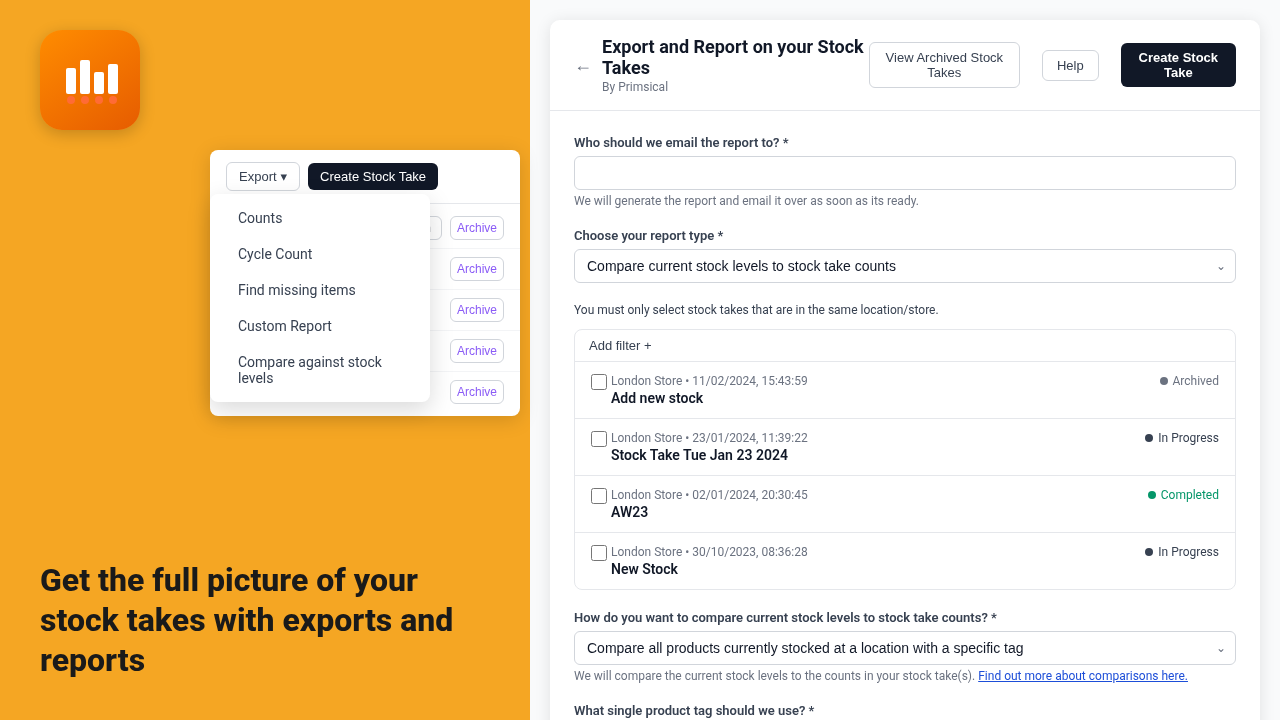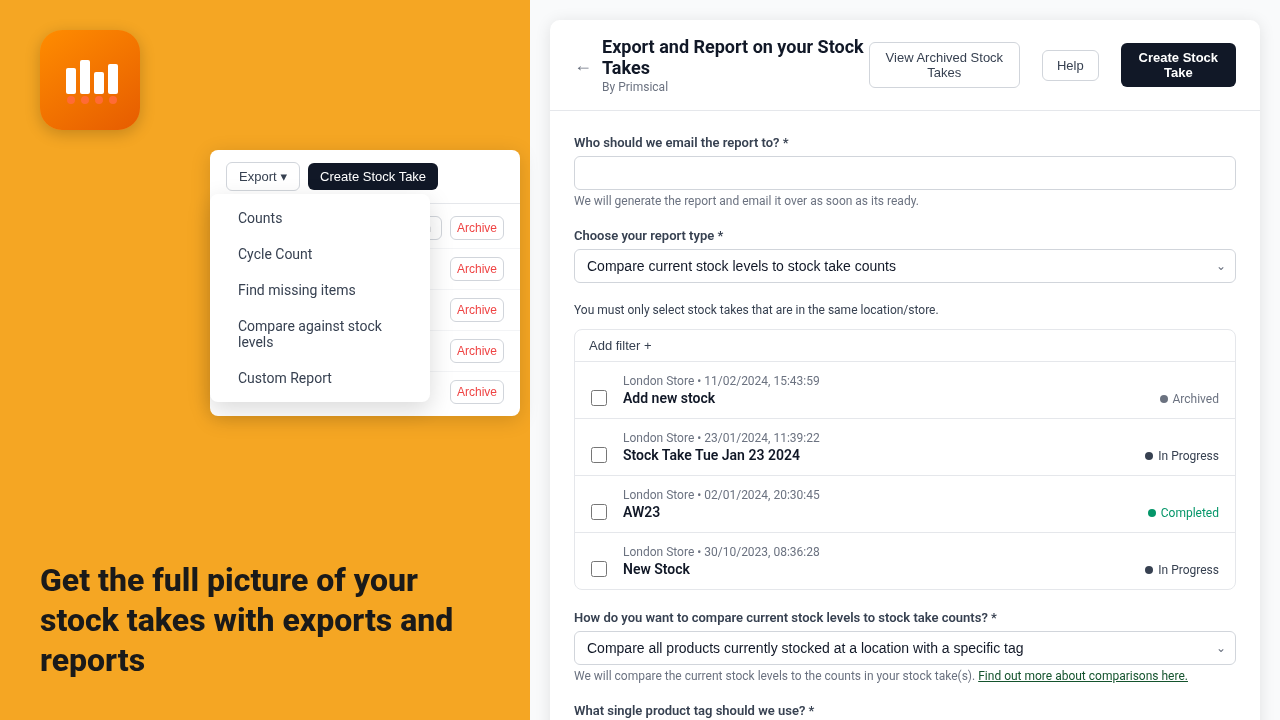--- a/index.html
+++ b/index.html
@@ -119,21 +119,21 @@
       margin-right: 4px;
     }
 
     .btn-archive {
       background: white;
       border: 1px solid #d1d5db;
       border-radius: 6px;
       padding: 4px 6px;
       font-size: 12px;
       cursor: pointer;
-      color: #ef4444;
+      color: #8b5cf6;
     }
 
     
     .dropdown-menu {
       position: absolute;
       top: 44px;
       left: 0;
       width: 220px;
       background: white;
       border-radius: 8px;
@@ -349,24 +349,24 @@
       cursor: pointer;
       background: none;
       border: none;
       display: flex;
       align-items: center;
       gap: 4px;
     }
 
     .stock-take-item {
       display: flex;
-      align-items: flex-end;
+      align-items: flex-start;
       padding: 12px 16px;
       border-bottom: 1px solid #e5e7eb;
-      gap: 16px;
+      gap: 4px;
     }
 
     .stock-take-item:last-child {
       border-bottom: none;
     }
 
     .item-checkbox {
       width: 16px;
       height: 16px;
       border: 1.5px solid #d1d5db;
@@ -406,21 +406,21 @@
     }
 
     .status-archived { color: #6b7280; }
     .dot-archived { background: #6b7280; }
     .status-in-progress { color: #374151; }
     .dot-in-progress { background: #374151; }
     .status-completed { color: #059669; }
     .dot-completed { background: #059669; }
 
     .find-out-link {
-      color: #14532d;
+      color: #1d4ed8;
       text-decoration: underline;
       cursor: pointer;
     }
   </style>
 </head>
 <body>
 
 <div class="left-panel">
 
   <div class="app-icon">
@@ -453,24 +453,24 @@
       <div class="dropdown-item">
         <span>Counts</span>
       </div>
       <div class="dropdown-item">
         <span>Cycle Count</span>
       </div>
       <div class="dropdown-item">
         <span>Find missing items</span>
       </div>
       <div class="dropdown-item">
+        <span>Custom Report</span>
+      </div>
+      <div class="dropdown-item">
         <span>Compare against stock levels</span>
-      </div>
-      <div class="dropdown-item">
-        <span>Custom Report</span>
       </div>
     </div>
 
     <div class="stock-list-rows">
 
       <div class="stock-row">
         <a class="view-counts-link">View Counts</a>
         <div>
           <button class="btn-action">
             <span>Action</span>

